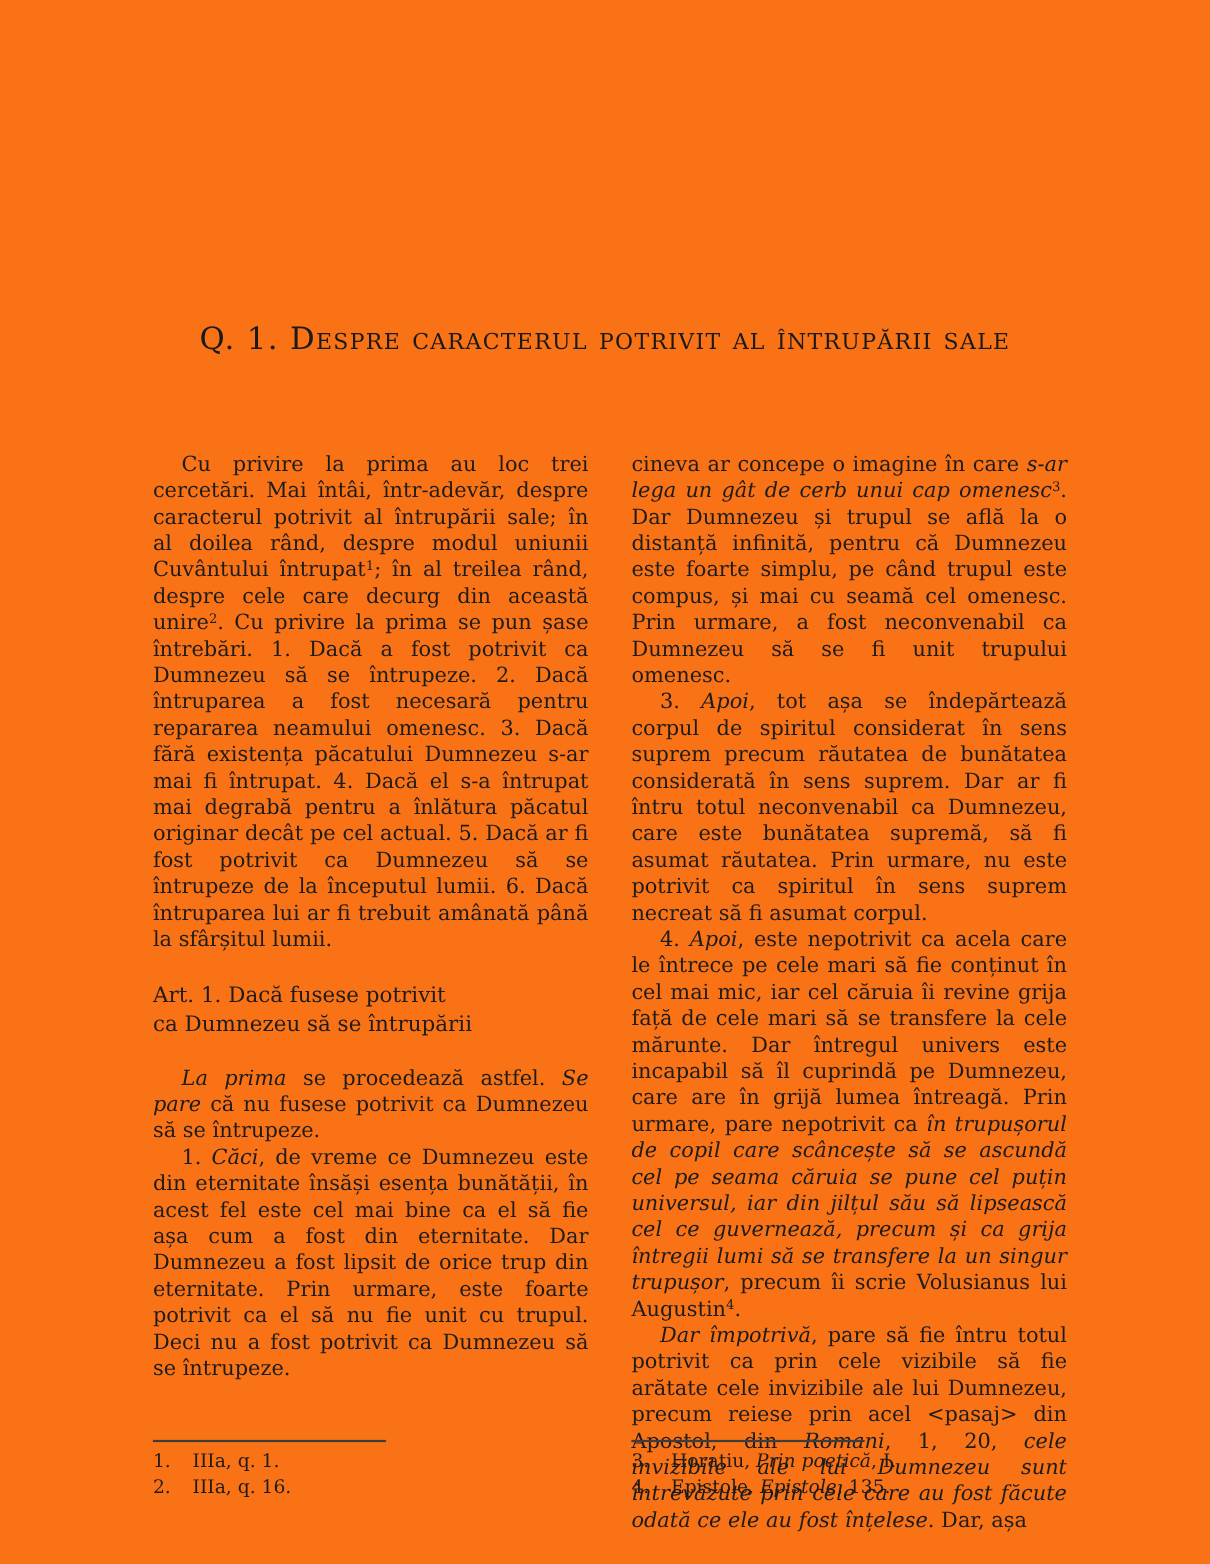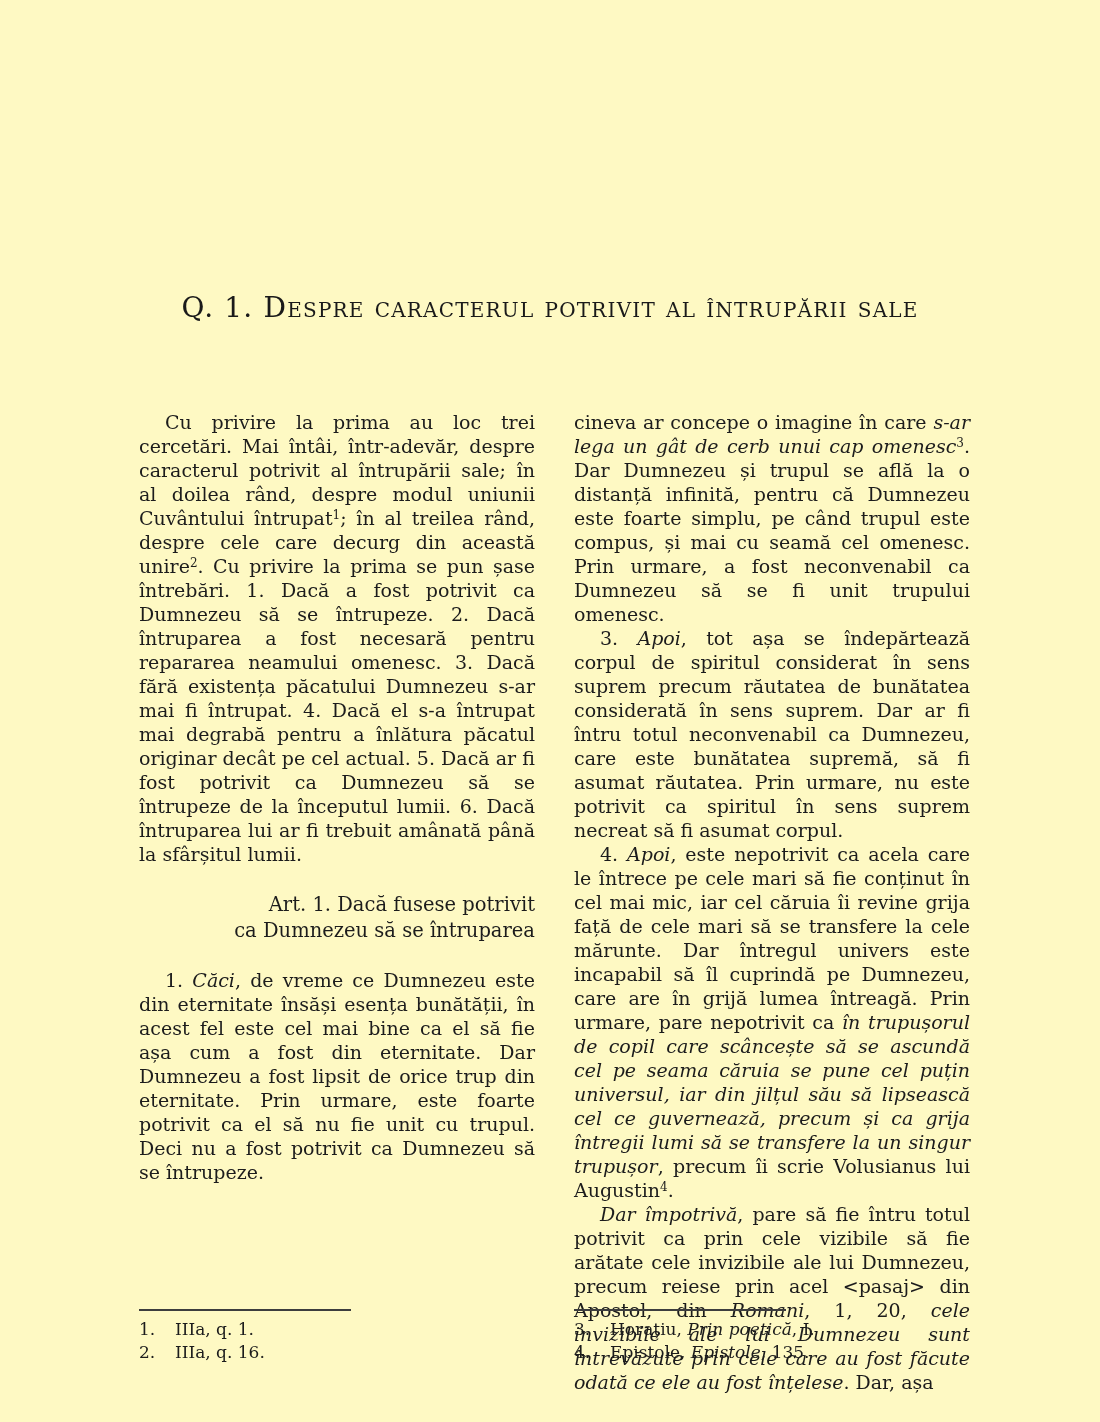--- a/index.html
+++ b/index.html
@@ -2,21 +2,21 @@
 <html lang="ro"><head>
 <meta charset="utf-8">
 <style>
   * { box-sizing: border-box; }
   html, body { margin: 0; padding: 0; background: #ffffff; }
 
   .page {
     position: relative;
     width: 1100px;
     height: 1422px;
-    background: #fef9c3;
+    background: #f97316;
     color: #1c1c1c;
     font-family: "DejaVu Serif", "Liberation Serif", serif;
     overflow: hidden;
   }
 
   .q-title {
     position: absolute;
     top: 288px;
     left: 0;
     right: 0;
@@ -61,21 +61,21 @@
     line-height: 0;
     position: relative;
     top: -0.5em;
     vertical-align: baseline;
   }
 
   .art-heading {
     margin: 26px 0 24px 0;
     font-size: 19.5px;
     font-weight: normal;
-    text-align: right;
+    text-align: left;
     line-height: 26px;
   }
   .art-line { display: block; }
 
   .footnotes {
     position: absolute;
     left: 0;
     right: 0;
     bottom: 0;
     font-size: 17px;
@@ -98,23 +98,24 @@
 
   <h1 class="q-title">Q. 1. Despre caracterul potrivit al întrupării sale</h1>
 
   <div class="columns">
 
     <section class="col">
       <p class="para indent"><span>Cu privire la prima au loc trei cercetări. Mai întâi, într-adevăr, despre caracterul potrivit al întrupării sale; în al doilea rând, despre modul uniunii Cuvântului întrupat</span><sup class="fnref">1</sup><span>; în al treilea rând, despre cele care decurg din această unire</span><sup class="fnref">2</sup><span>. Cu privire la prima se pun șase întrebări. 1. Dacă a fost potrivit ca Dumnezeu să se întrupeze. 2. Dacă întruparea a fost necesară pentru repararea neamului omenesc. 3. Dacă fără existența păcatului Dumnezeu s-ar mai fi întrupat. 4. Dacă el s-a întrupat mai degrabă pentru a înlătura păcatul originar decât pe cel actual. 5. Dacă ar fi fost potrivit ca Dumnezeu să se întrupeze de la începutul lumii. 6. Dacă întruparea lui ar fi trebuit amânată până la sfârșitul lumii.</span></p>
 
       <h2 class="art-heading">
         <span class="art-line">Art. 1. Dacă fusese potrivit</span>
-        <span class="art-line">ca Dumnezeu să se întruparea</span>
+        <span class="art-line">ca Dumnezeu să se întrupării</span>
       </h2>
 
+      <p class="para indent"><span class="it">La prima</span><span> se procedează astfel. </span><span class="it">Se pare</span><span> că nu fusese potrivit ca Dumnezeu să se întrupeze.</span></p>
       <p class="para indent"><span>1. </span><span class="it">Căci</span><span>, de vreme ce Dumnezeu este din eternitate însăși esența bunătății, în acest fel este cel mai bine ca el să fie așa cum a fost din eternitate. Dar Dumnezeu a fost lipsit de orice trup din eternitate. Prin urmare, este foarte potrivit ca el să nu fie unit cu trupul. Deci nu a fost potrivit ca Dumnezeu să se întrupeze.</span></p>
 
       <div class="footnotes">
         <hr class="fn-rule">
         <div class="fn">
           <span class="fn-num">1.</span>
           <span class="fn-text"><span>IIIa, q. 1.</span></span>
         </div>
         <div class="fn">
           <span class="fn-num">2.</span>

